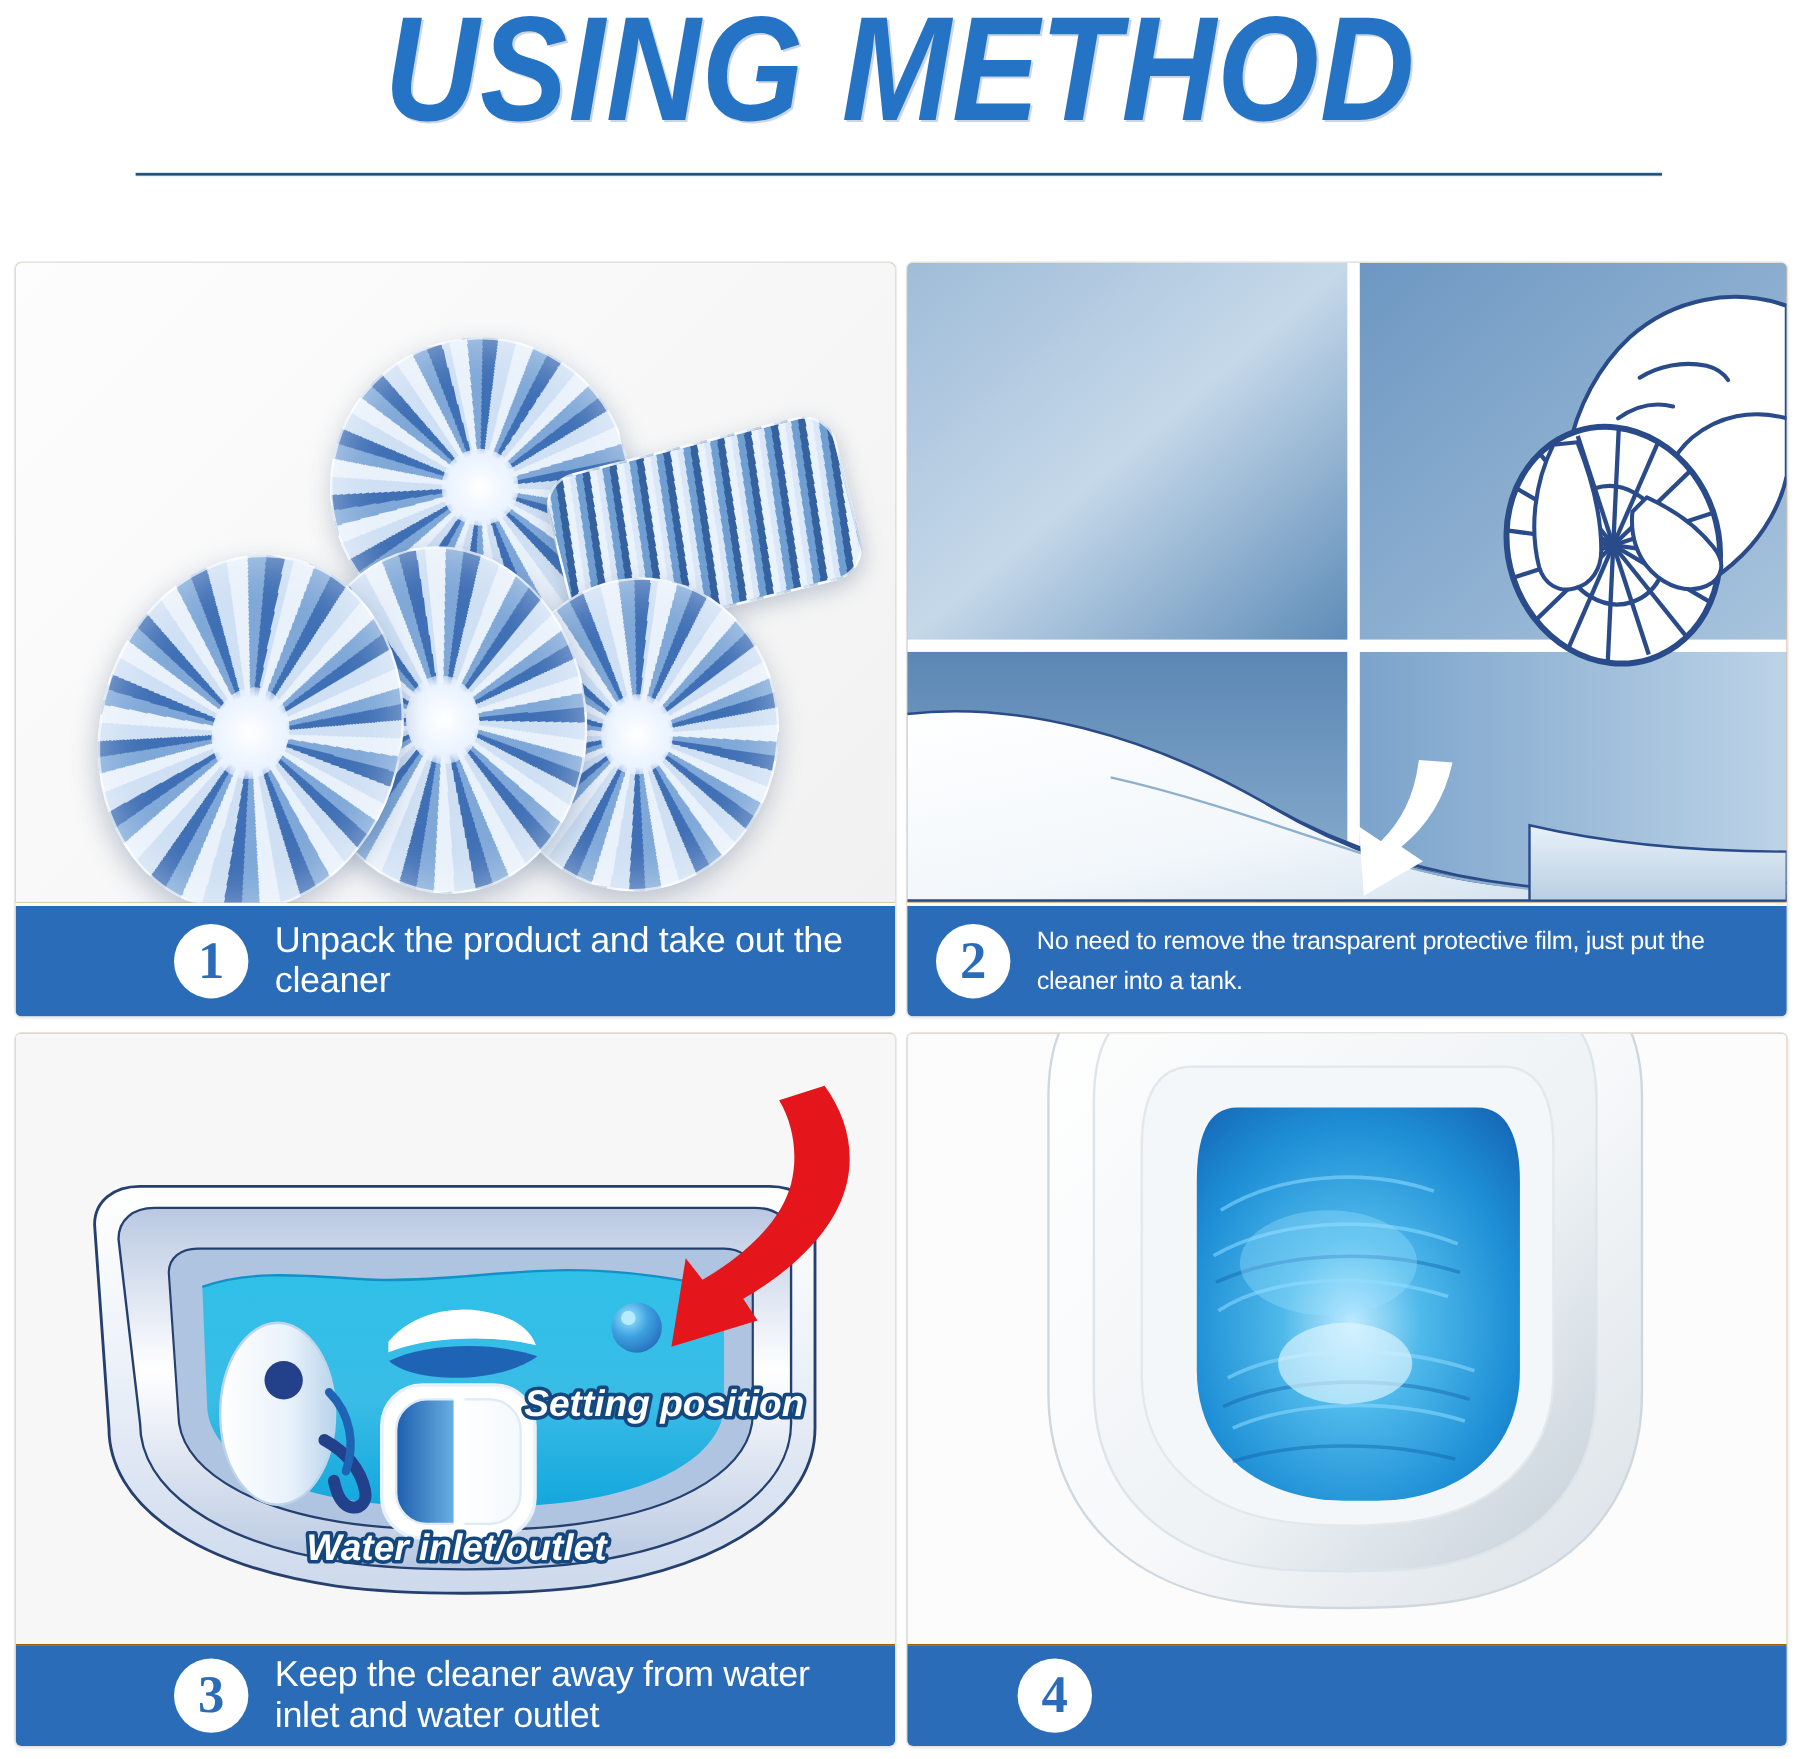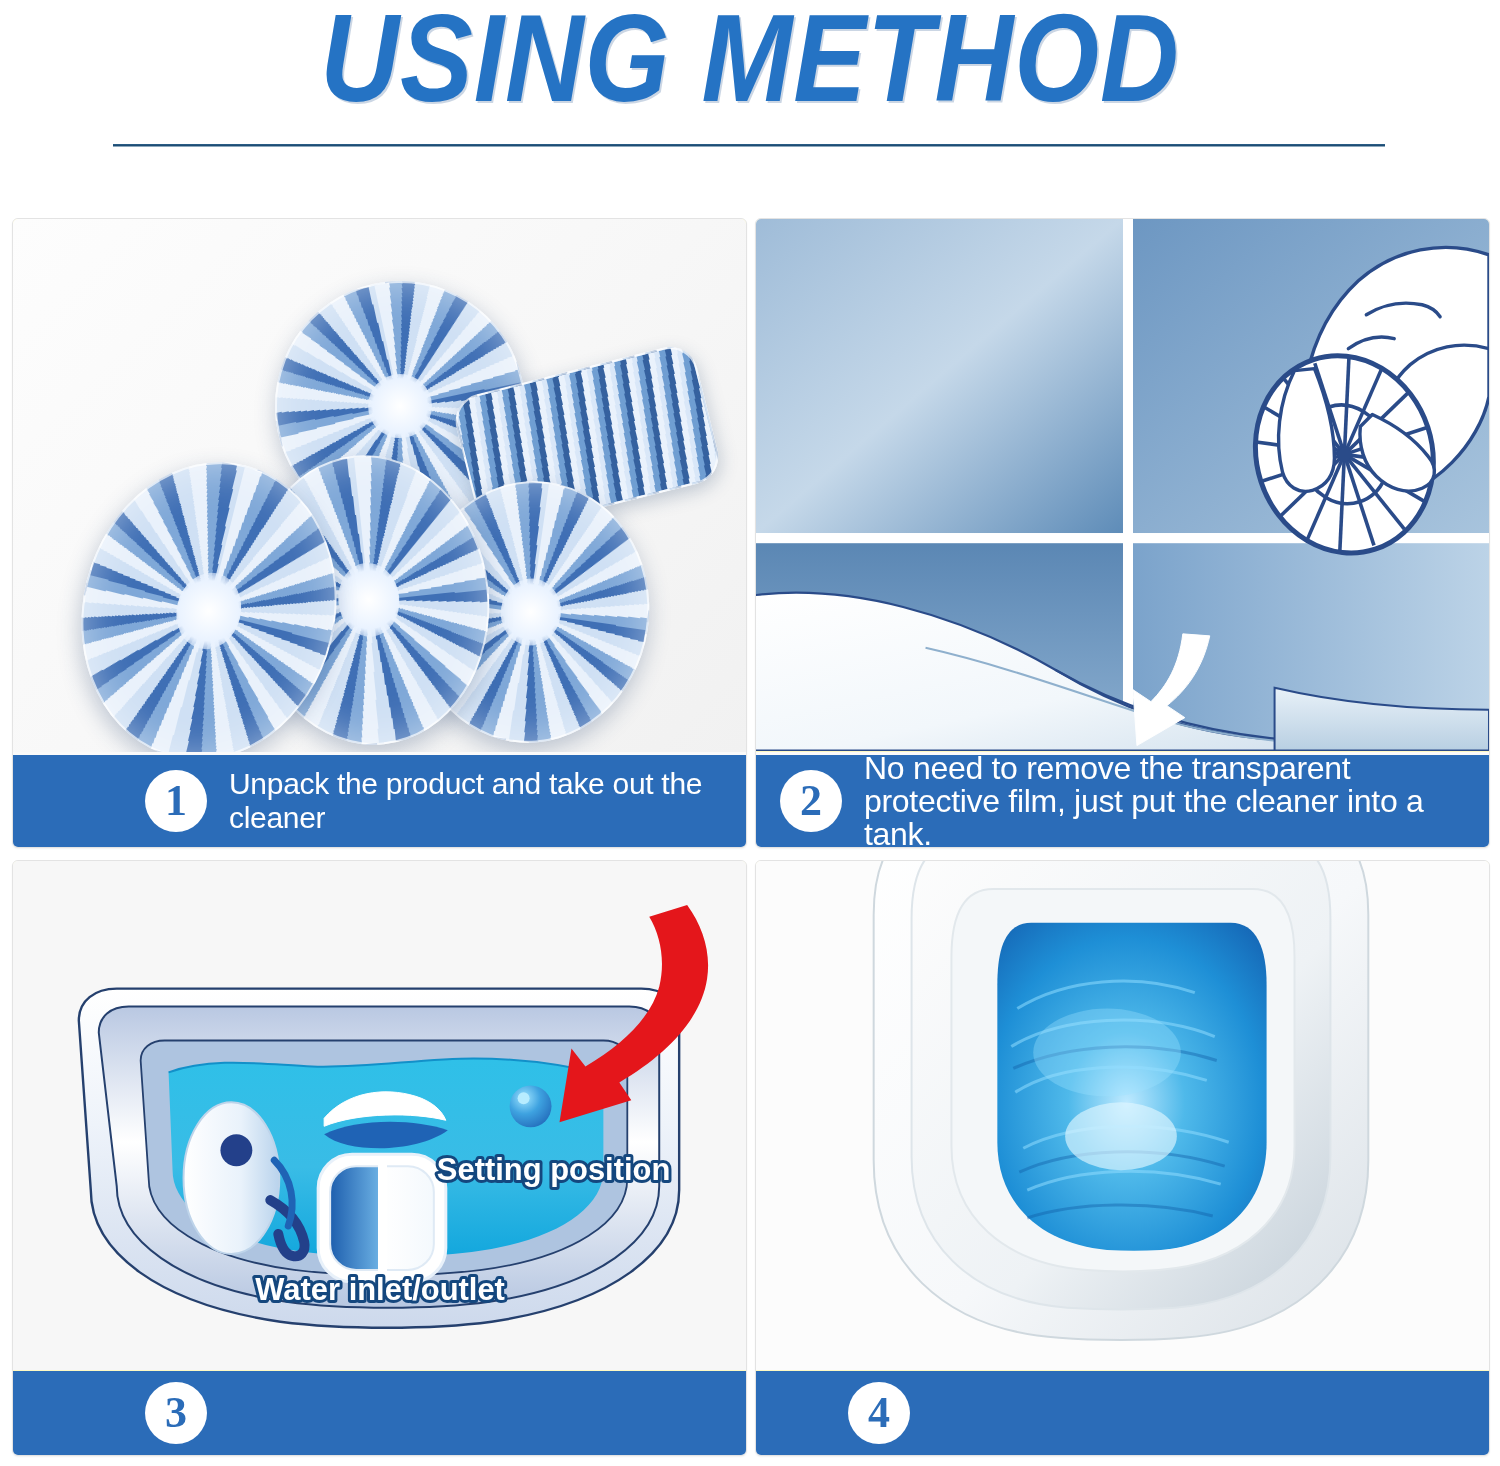--- a/index.html
+++ b/index.html
@@ -74,21 +74,22 @@
 
   .card.c1 { left: 12px;  top: 18px;  height: 630px; }
   .card.c2 { left: 755px; top: 18px;  height: 630px; }
   .card.c3 { left: 12px;  top: 660px; height: 596px; }
   .card.c4 { left: 755px; top: 660px; height: 596px; }
 
   .art {
     position: relative;
     width: 100%;
     overflow: hidden;
-    background: #fef9c3;
+    background: #a16207;
+    font-style: italic;
   }
   .c1 .art, .c2 .art { height: 533px; }
   .c3 .art, .c4 .art { height: 510px; }
 
   
   .caption {
     position: absolute;
     left: 0; bottom: 0;
     width: 100%;
     height: 92px;
@@ -115,21 +116,21 @@
     font-family: "Liberation Serif", serif;
   }
 
   .caption-text {
     color: #ffffff;
     font-size: 30px;
     line-height: 34px;
     font-family: "Liberation Sans", sans-serif;
     letter-spacing: -0.3px;
   }
-  .c2 .caption-text { font-size: 32px; line-height: 33px; }
+  .c2 .caption-text { font-size: 21px; line-height: 33px; }
   .c4 .caption-text { font-size: 30px; }
 
   .card.c1 .step-num,
   .card.c3 .step-num { margin-left: 118px; }
   .card.c4 .step-num { margin-left: 78px; }
   .card.c2 .step-num { margin-left: 10px; }
 
   
   
   
@@ -445,20 +446,21 @@
                      C 654 102 650 76 638 56 Z" fill="#e4161b"></path>
           </g>
 
           <text x="425" y="320" class="svglbl" font-family="Liberation Sans, sans-serif" font-size="31" font-weight="bold" fill="#ffffff" stroke="#14477e" stroke-width="6" paint-order="stroke fill" stroke-linejoin="round">Setting position</text>
 
           <text x="243" y="440" class="svglbl" font-family="Liberation Sans, sans-serif" font-size="31" font-weight="bold" fill="#ffffff" stroke="#14477e" stroke-width="6" paint-order="stroke fill" stroke-linejoin="round">Water inlet/outlet</text>
         </svg>
       </div>
       <div class="caption">
         <div class="step-num">3</div>
+        <div class="caption-text">Keep the cleaner away from water inlet and water outlet</div>
       </div>
     </div>
 
     <div class="card c4">
       <div class="art">
         <svg class="p4" viewBox="0 0 735 510" preserveAspectRatio="xMidYMid slice">
           <defs>
             <linearGradient id="bowlOuter" x1="0" y1="0" x2="1" y2="1">
               <stop offset="0" stop-color="#ffffff"></stop>
               <stop offset="0.55" stop-color="#f6f8fa"></stop>

